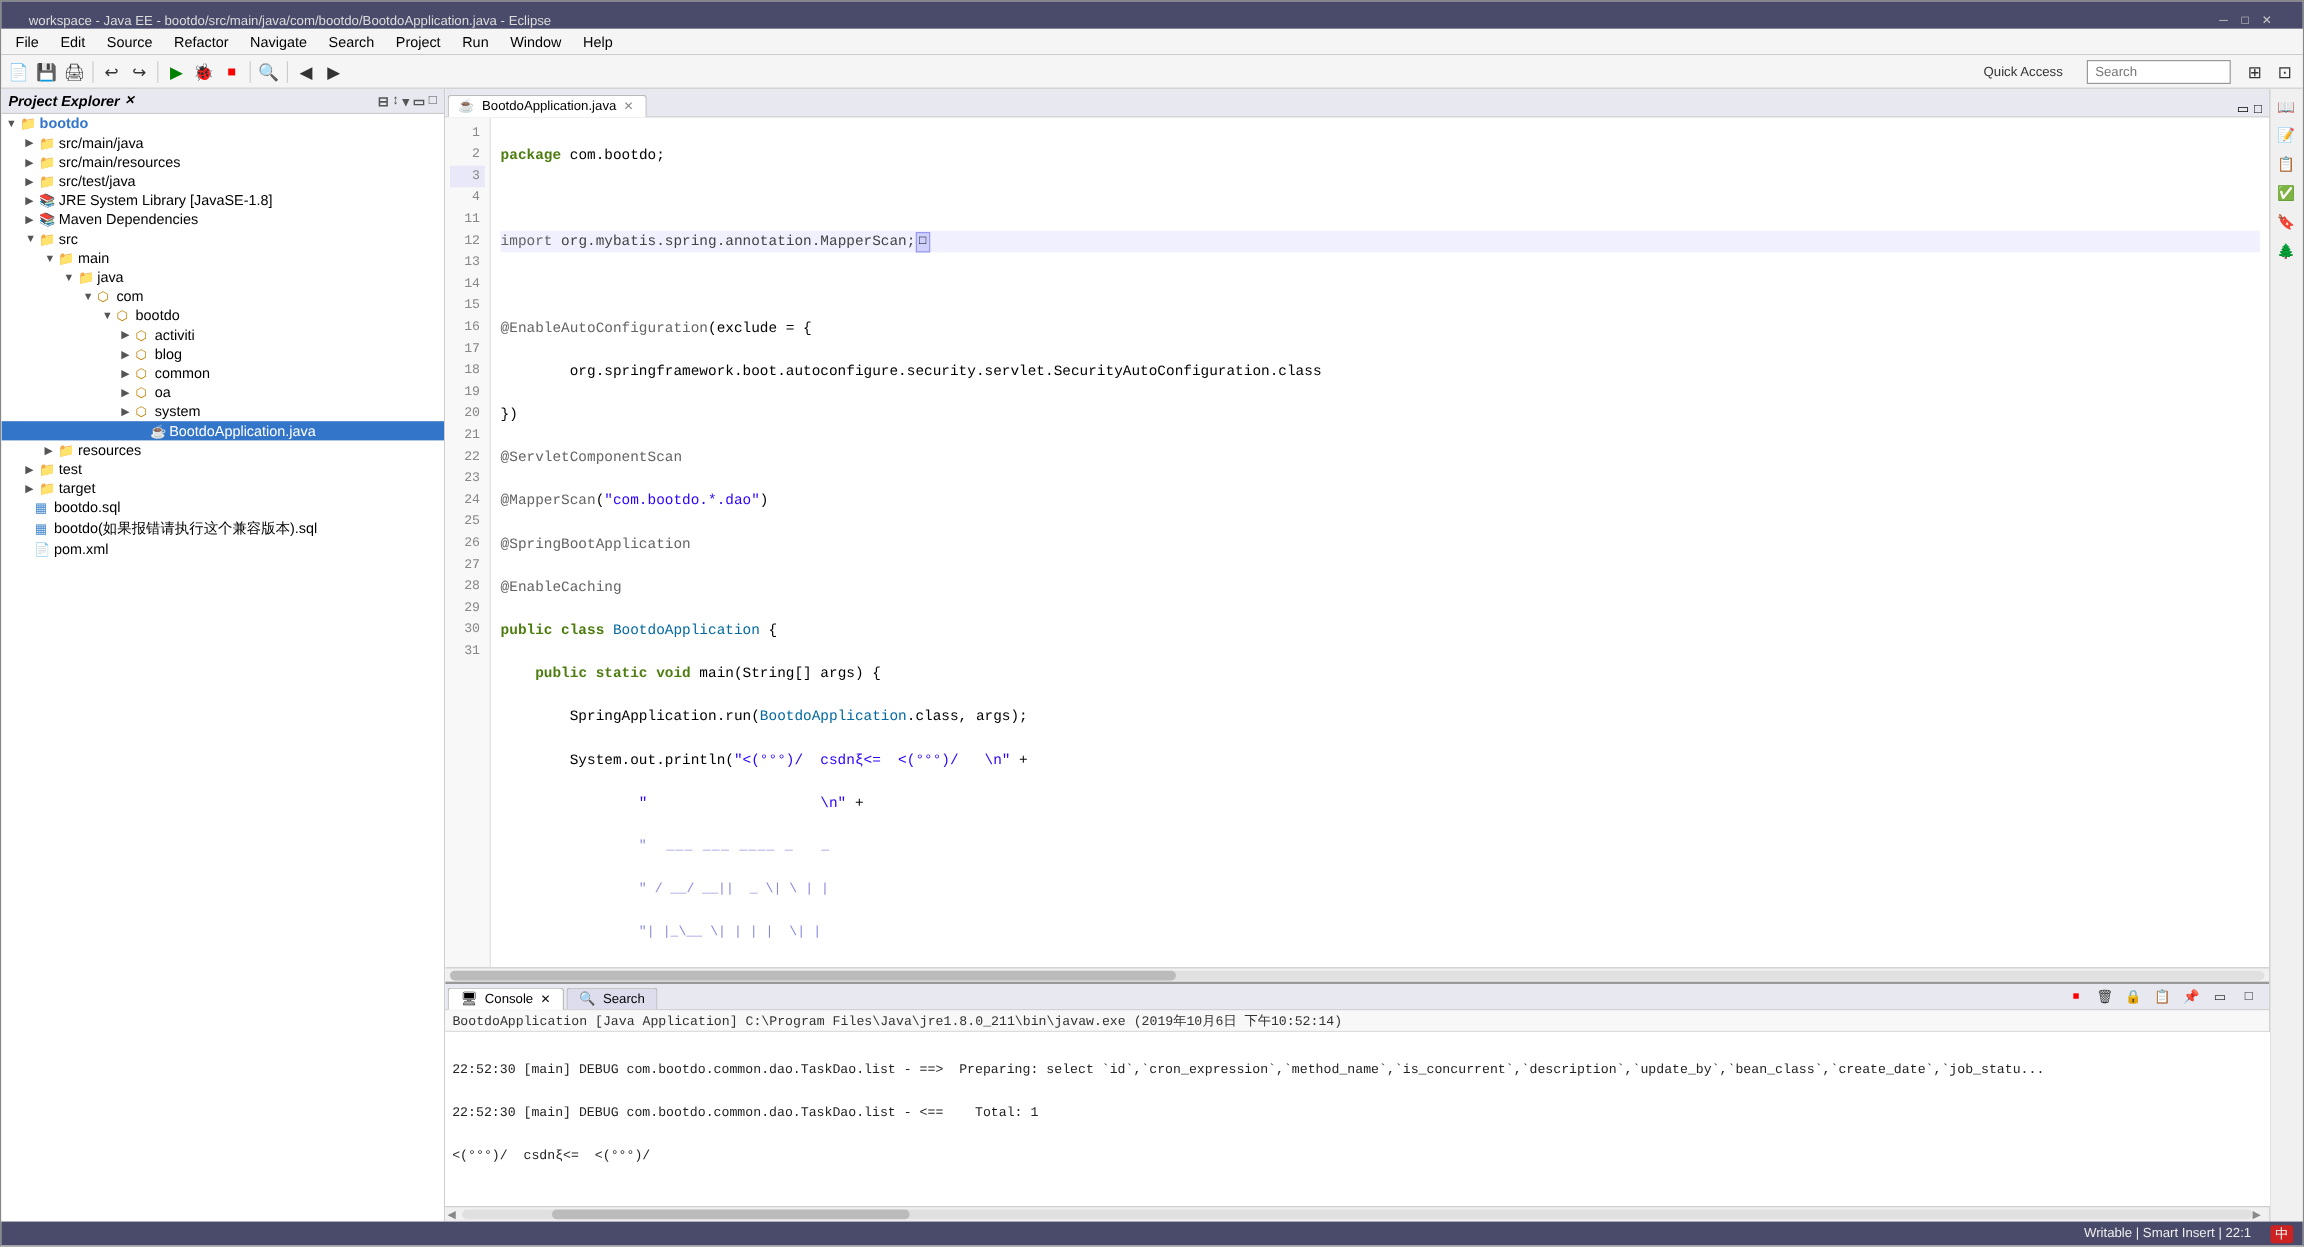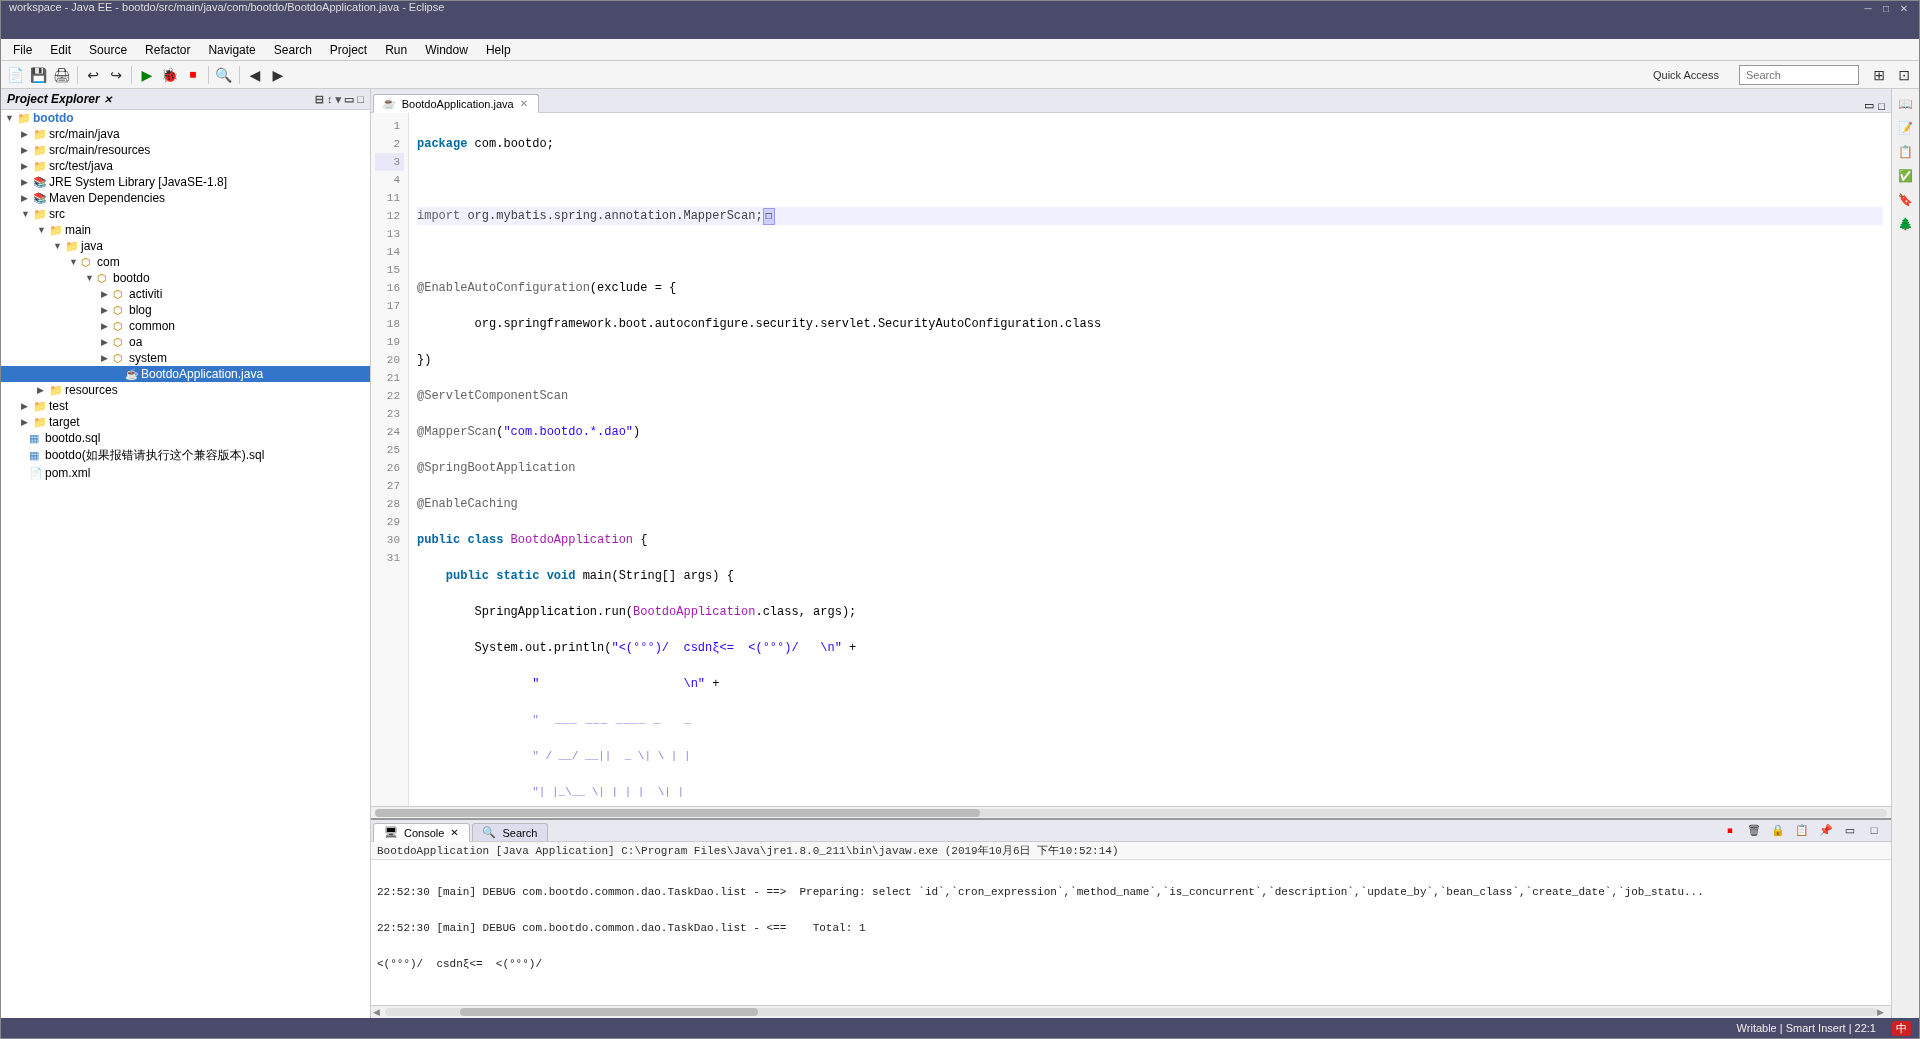--- a/index.html
+++ b/index.html
@@ -2,25 +2,25 @@
 <html><head>
   <meta charset="utf-8">
   <style>
     * { margin: 0; padding: 0; box-sizing: border-box; }
     body { font-family: 'Segoe UI', Tahoma, Geneva, Verdana, sans-serif; font-size: 12px; background: #f0f0f0; overflow: hidden; width: 1920px; height: 1039px; }
     
     
     #title-bar {
       background: #4a4a6a;
       color: #ddd;
-      height: 38px;
-      display: flex;
-      align-items: flex-start;
+      height: 23px;
+      display: flex;
+      align-items: flex-end;
       justify-content: space-between;
-      padding: 0 8px;
+      padding: 0 23px;
       font-size: 11px;
     }
     #title-bar .win-controls { display: flex; gap: 4px; }
     #title-bar .win-btn { width: 14px; height: 14px; font-size: 10px; cursor: pointer; display: flex; align-items: center; justify-content: center; color: #ccc; }
 
     
     #menu-bar {
       background: #f5f5f5;
       border-bottom: 1px solid #ccc;
       height: 22px;
@@ -163,24 +163,24 @@
     }
     .line-num { height: 18px; display: flex; align-items: center; justify-content: flex-end; padding-right: 4px; }
     #code-content {
       flex: 1;
       padding: 4px 8px;
       overflow: auto;
       line-height: 1.5;
       white-space: pre;
     }
     .code-line { height: 18px; display: flex; align-items: center; }
-    .kw { color: #0369a1; font-weight: bold; }
+    .kw { color: #4d7c0f; font-weight: bold; }
     .annot { color: #646464; }
     .str { color: #2a00ff; }
-    .cls { color: #a21caf; text-align: center; }
+    .cls { color: #0369a1; text-align: center; }
 
     
     #right-panel {
       width: 28px;
       background: #f0f0f0;
       border-left: 1px solid #ccc;
       display: flex;
       flex-direction: column;
       align-items: center;
       padding-top: 4px;

